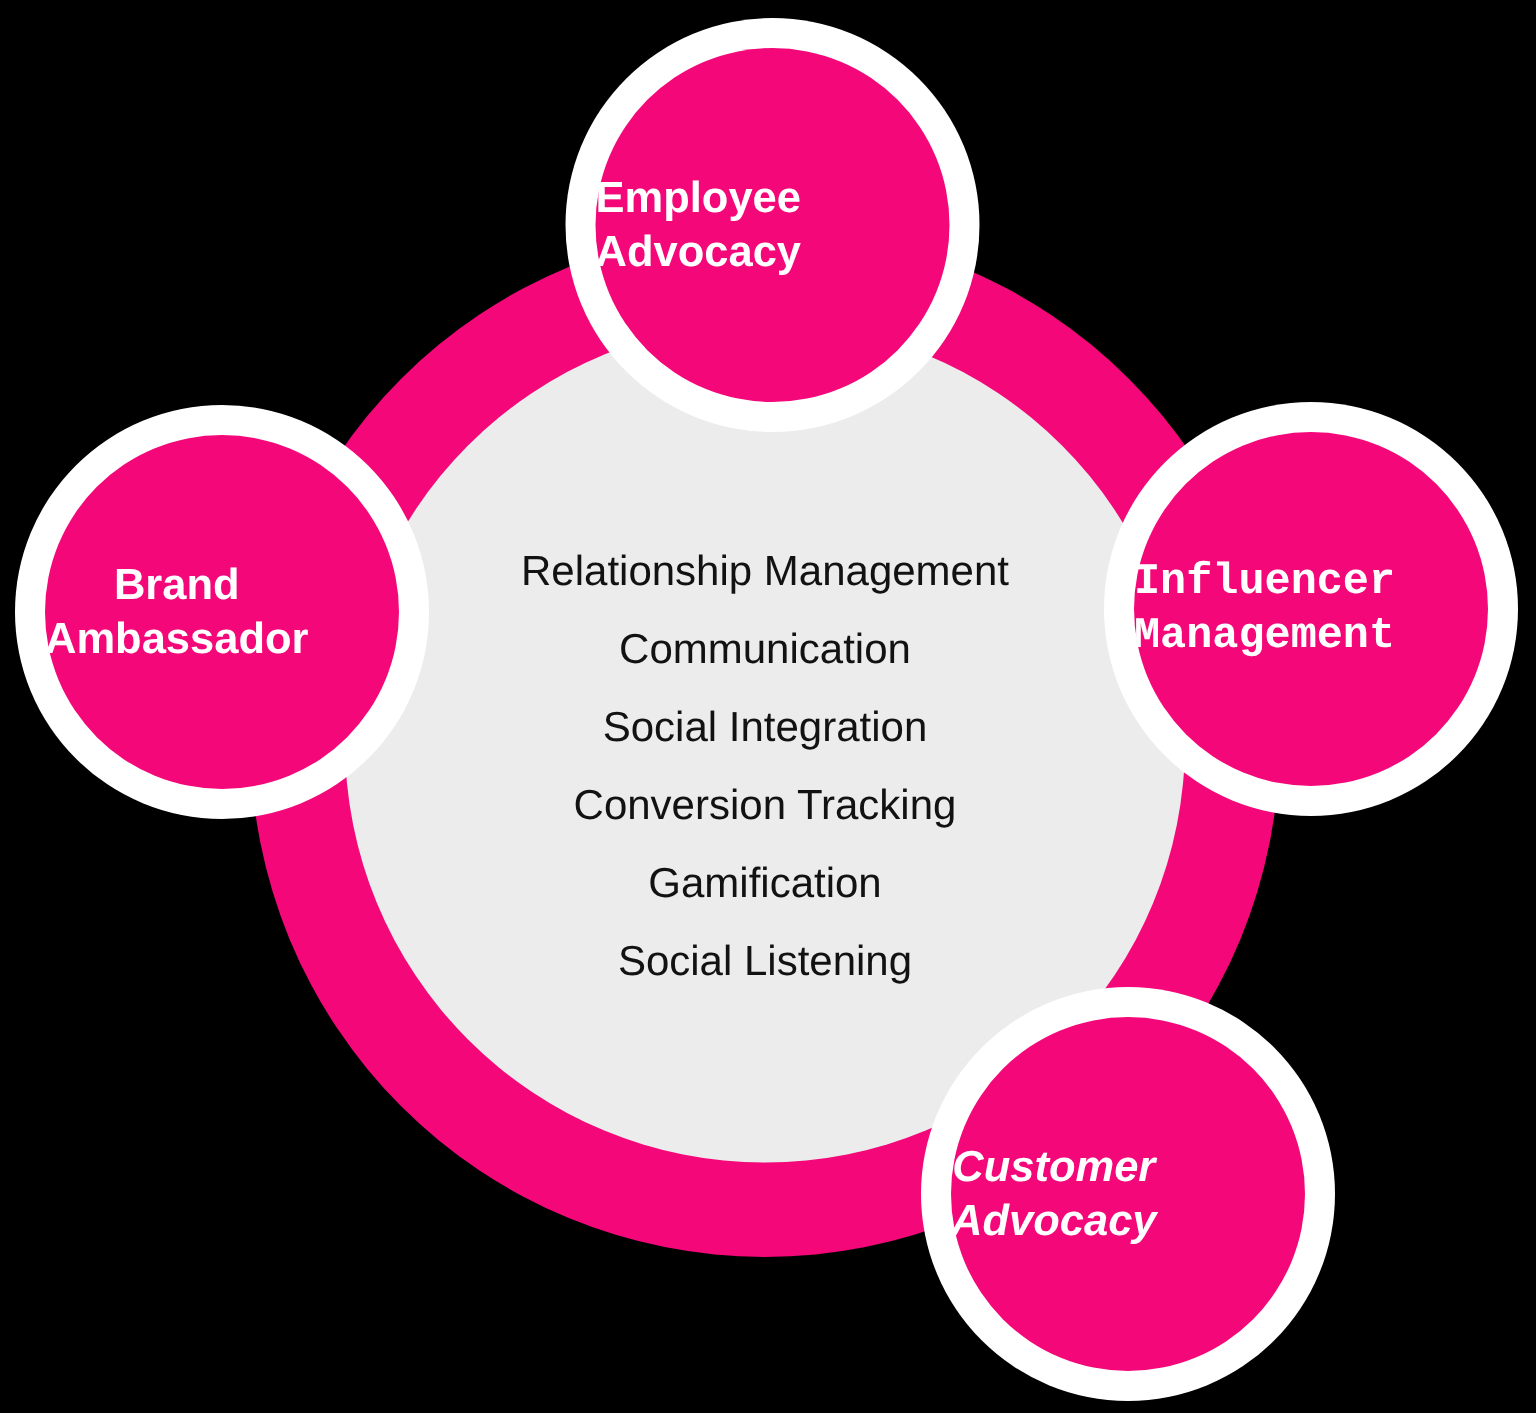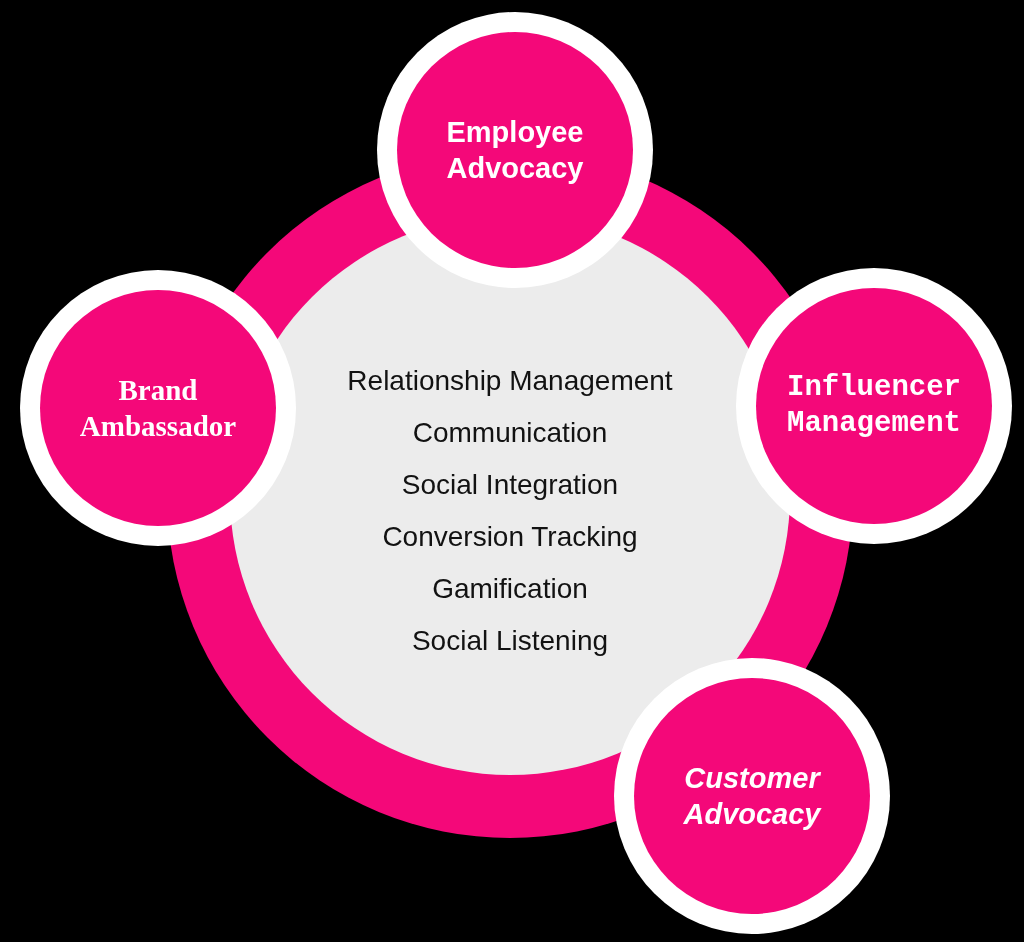--- a/index.html
+++ b/index.html
@@ -40,34 +40,34 @@
   
   .sat{
     position:absolute;
     width:276px;height:276px;border-radius:50%;
     background:var(--white);
   }
   .sat-disc{
     position:absolute;left:20px;top:20px;
     width:236px;height:236px;border-radius:50%;
     background:var(--pink);
-    display:flex;align-items:center;justify-content:center;
+    display:flex;align-items:center;justify-content:flex-start;
   }
   .sat-label{
     color:var(--white);
     font-weight:bold;
     font-size:29px;line-height:36px;
     text-align:center;
     white-space:pre-line;
   }
   .sat-top{left:377px;top:12px;}
   .sat-right{left:736px;top:268px;font-family:Liberation Mono, monospace;}
   .sat-bottom-right{left:614px;top:658px;font-style:italic;}
   .sat-bottom-left{left:134px;top:656px;}
-  .sat-left{left:20px;top:270px;font-family:Liberation Serif, serif;}
+  .sat-left{left:10px;top:270px;}
 </style>
 </head>
 <body>
 
 <div class="stage">
 
   <div class="center-ring">
     <div class="center-inner">
       <div class="feature">Relationship Management</div>
       <div class="feature">Communication</div>

